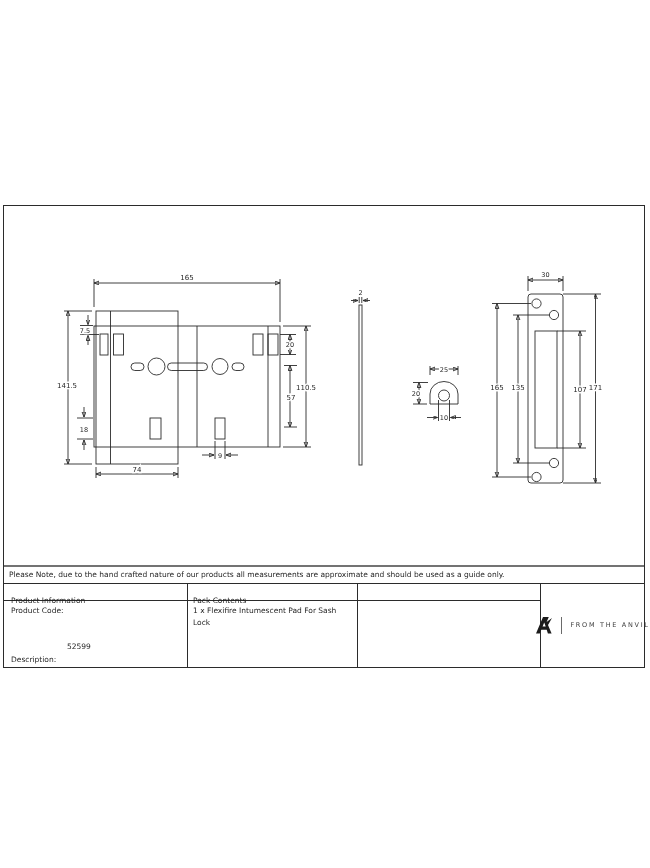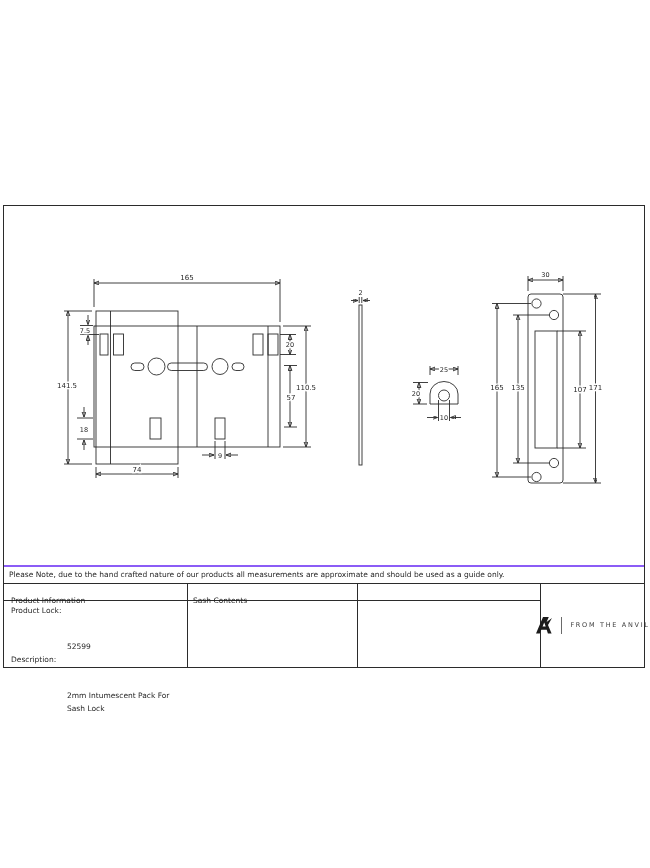--- a/index.html
+++ b/index.html
@@ -5,21 +5,21 @@
   html,body{margin:0;padding:0;background:#ffffff;}
   .page{position:relative;width:650px;height:868px;background:#fff;overflow:hidden;
         font-family:"DejaVu Sans","Liberation Sans",sans-serif;color:#1f1f1f;}
   .frame{position:absolute;left:3px;top:205px;width:642px;height:463px;
          border:1.5px solid #2b2b2b;box-sizing:border-box;background:#fff;}
   svg.draw{position:absolute;left:0;top:0;pointer-events:none;}
   svg.draw line, svg.draw rect, svg.draw circle, svg.draw path{stroke:#2b2b2b;stroke-width:0.9;fill:none;}
   svg.draw .dim{font-size:7px;fill:#1f1f1f;stroke:#ffffff;stroke-width:2.6px;paint-order:stroke;
                 text-anchor:middle;font-family:"DejaVu Sans","Liberation Sans",sans-serif;}
   svg.draw .dim.sm{font-size:6.5px;}
-  .note-row{position:absolute;left:0;right:0;top:358.5px;height:18px;border-top:2px solid #8b5cf6;
+  .note-row{position:absolute;left:0;right:0;top:358.5px;height:18px;border-top:2px solid #737373;
             box-sizing:border-box;font-size:7.5px;line-height:16px;padding-left:5px;white-space:nowrap;}
   .info-table{position:absolute;left:0;right:0;top:376.5px;bottom:0;border-top:1.8px solid #2b2b2b;box-sizing:border-box;}
   .vdiv{position:absolute;top:0;bottom:0;width:1.3px;background:#2b2b2b;}
   .hdr-line{position:absolute;left:0;top:16px;width:537px;height:1.3px;background:#2b2b2b;}
   .cell-h{position:absolute;top:12px;font-size:7.5px;font-weight:500;}
   .body-col1{position:absolute;left:7px;top:20px;width:172px;font-size:7.5px;}
   .prow{display:flex;line-height:13px;}
   .plabel{width:56px;flex:0 0 56px;}
   .pval{width:112px;margin-top:36px;}
   .body-col2{position:absolute;left:189px;top:21px;width:160px;font-size:7.5px;line-height:12px;}
@@ -36,33 +36,33 @@
   <div class="frame">
     <div class="note-row">Please Note, due to the hand crafted nature of our products all measurements are approximate and should be used as a guide only.</div>
 
     <div class="info-table">
       <div class="vdiv" style="left:183px"></div>
       <div class="vdiv" style="left:353px"></div>
       <div class="vdiv" style="left:536px"></div>
       <div class="hdr-line"></div>
 
       <div class="cell-h" style="left:7px">Product Information</div>
-      <div class="cell-h" style="left:189px">Sash Contents</div>
+      <div class="cell-h" style="left:189px">Pack Contents</div>
 
       <div class="body-col1">
         <div class="prow">
-          <span class="plabel">Product Lock:</span>
+          <span class="plabel">Product Code:</span>
           <span class="pval">52599</span>
         </div>
         <div class="prow">
           <span class="plabel">Description:</span>
-          <span class="pval">2mm Intumescent Pack For Sash Lock</span>
         </div>
       </div>
 
+      <div class="body-col2">1 x Flexifire Intumescent Pad For Sash Lock</div>
 
       <div class="logo-cell">
         <div class="logo-inner">
           <svg width="18" height="18" viewBox="0 0 18 18">
             <path d="M1,17.5 L8,1 H13.8 L11.6,6 L17,2 L13,9 L16.6,17.5 H12.9 L11.7,13.8 H6.3 L4.8,17.5 Z M7.6,10.6 H10.7 L9.2,6.4 Z" fill="#1c1c1c" stroke="none" fill-rule="evenodd"></path>
           </svg>
           <div class="logo-sep"></div>
           <div class="logo-text">FROM THE ANVIL</div>
         </div>
       </div>

